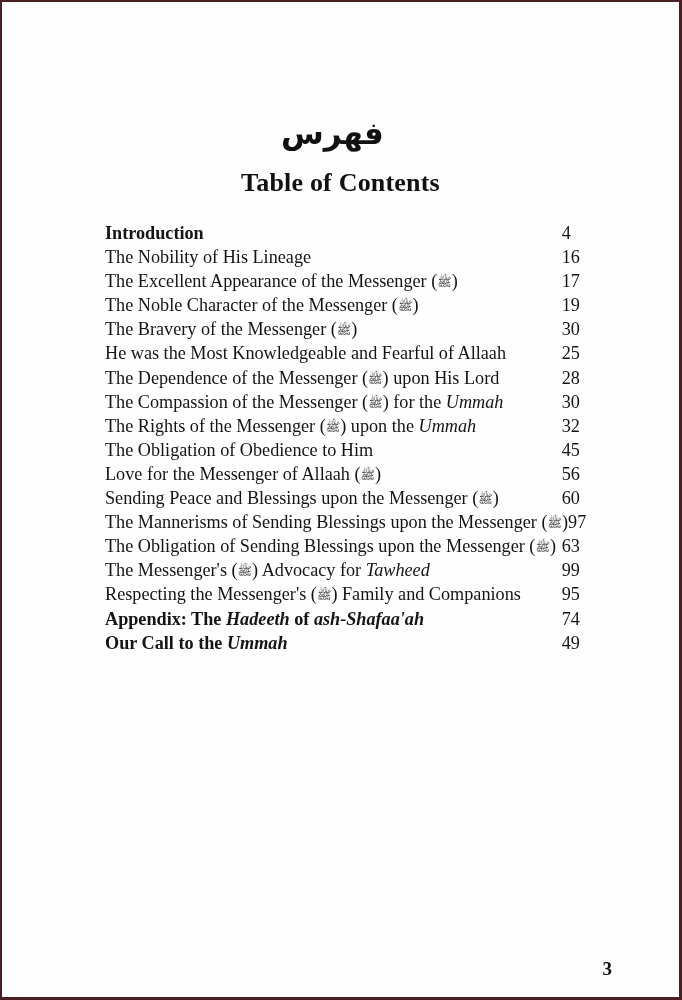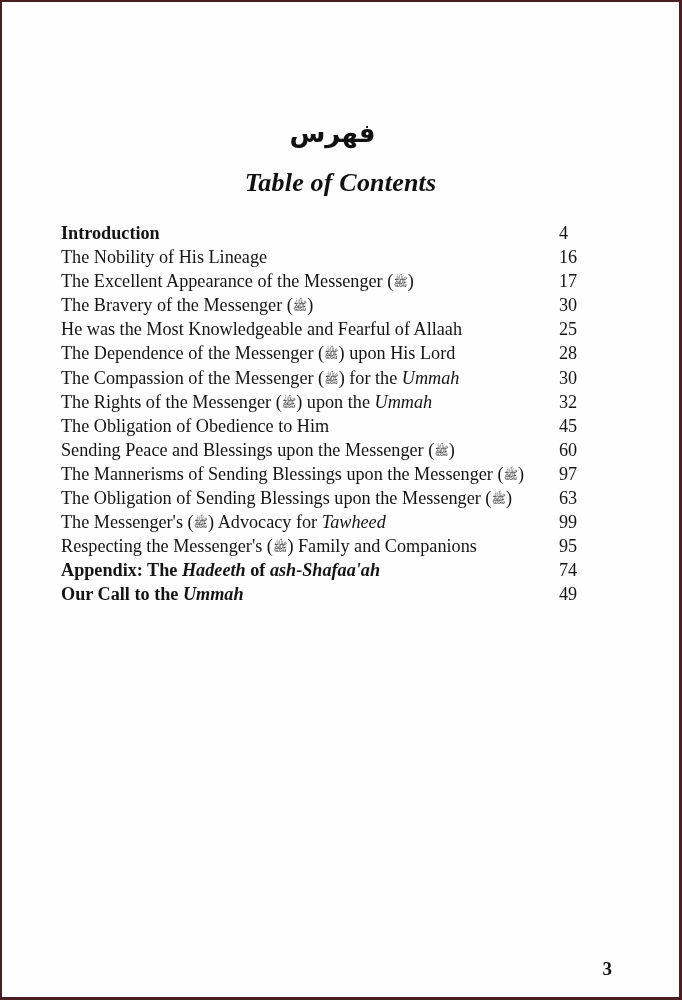--- a/index.html
+++ b/index.html
@@ -17,32 +17,31 @@
     border-bottom: 3px solid #4a1f22;
     background: #fefefe;
     font-family: "DejaVu Serif", "Liberation Serif", serif;
     color: #111;
   }
   .arabic-heading {
     position: absolute;
     left: 0; right: 16px; top: 108px;
     text-align: center;
     font-family: "DejaVu Sans", sans-serif;
-    font-size: 26px;
+    font-size: 31px;
     font-weight: bold;
     color: #111;
     direction: rtl;
     line-height: 46px;
   }
   .toc-title {
     position: absolute;
     left: 0; right: 0; top: 164px;
     text-align: center;
     font-family: "Liberation Serif", serif;
-    font-style: italic;
     font-weight: bold;
     font-size: 26px;
     line-height: 34px;
     color: #111;
     letter-spacing: 0.2px;
   }
   .toc-list {
     position: absolute;
     left: 59px;
     top: 219px;
@@ -51,20 +50,21 @@
     list-style: none;
   }
   .toc-row {
     display: flex;
     height: 24.1px;
     line-height: 24.1px;
     font-family: "Liberation Serif", serif;
     font-size: 18.2px;
     color: #141414;
     white-space: nowrap;
+    margin-left: 44px;
   }
   .toc-row.bold .toc-label { font-weight: bold; }
   .toc-label { width: 498px; overflow: visible; }
   .toc-page { width: 32px; text-align: left; }
   .toc-label i { font-style: italic; }
   .saw {
     font-family: "DejaVu Sans", sans-serif;
     font-size: 12px;
     vertical-align: 1px;
   }
@@ -92,20 +92,24 @@
       </li>
       <li class="toc-row">
         <span class="toc-label"><span>The Nobility of His Lineage</span></span>
         <span class="toc-page">16</span>
       </li>
       <li class="toc-row">
         <span class="toc-label"><span>The Excellent Appearance of the Messenger (</span><span class="saw">ﷺ</span><span>)</span></span>
         <span class="toc-page">17</span>
       </li>
       <li class="toc-row">
+        <span class="toc-label"><span>The Noble Character of the Messenger (</span><span class="saw">ﷺ</span><span>)</span></span>
+        <span class="toc-page">19</span>
+      </li>
+      <li class="toc-row">
         <span class="toc-label"><span>The Bravery of the Messenger (</span><span class="saw">ﷺ</span><span>)</span></span>
         <span class="toc-page">30</span>
       </li>
       <li class="toc-row">
         <span class="toc-label"><span>He was the Most Knowledgeable and Fearful of Allaah</span></span>
         <span class="toc-page">25</span>
       </li>
       <li class="toc-row">
         <span class="toc-label"><span>The Dependence of the Messenger (</span><span class="saw">ﷺ</span><span>) upon His Lord</span></span>
         <span class="toc-page">28</span>
@@ -114,20 +118,24 @@
         <span class="toc-label"><span>The Compassion of the Messenger (</span><span class="saw">ﷺ</span><span>) for the </span><i>Ummah</i></span>
         <span class="toc-page">30</span>
       </li>
       <li class="toc-row">
         <span class="toc-label"><span>The Rights of the Messenger (</span><span class="saw">ﷺ</span><span>) upon the </span><i>Ummah</i></span>
         <span class="toc-page">32</span>
       </li>
       <li class="toc-row">
         <span class="toc-label"><span>The Obligation of Obedience to Him</span></span>
         <span class="toc-page">45</span>
+      </li>
+      <li class="toc-row">
+        <span class="toc-label"><span>Love for the Messenger of Allaah (</span><span class="saw">ﷺ</span><span>)</span></span>
+        <span class="toc-page">56</span>
       </li>
       <li class="toc-row">
         <span class="toc-label"><span>Sending Peace and Blessings upon the Messenger (</span><span class="saw">ﷺ</span><span>)</span></span>
         <span class="toc-page">60</span>
       </li>
       <li class="toc-row">
         <span class="toc-label"><span>The Mannerisms of Sending Blessings upon the Messenger (</span><span class="saw">ﷺ</span><span>)</span></span>
         <span class="toc-page">97</span>
       </li>
       <li class="toc-row">

